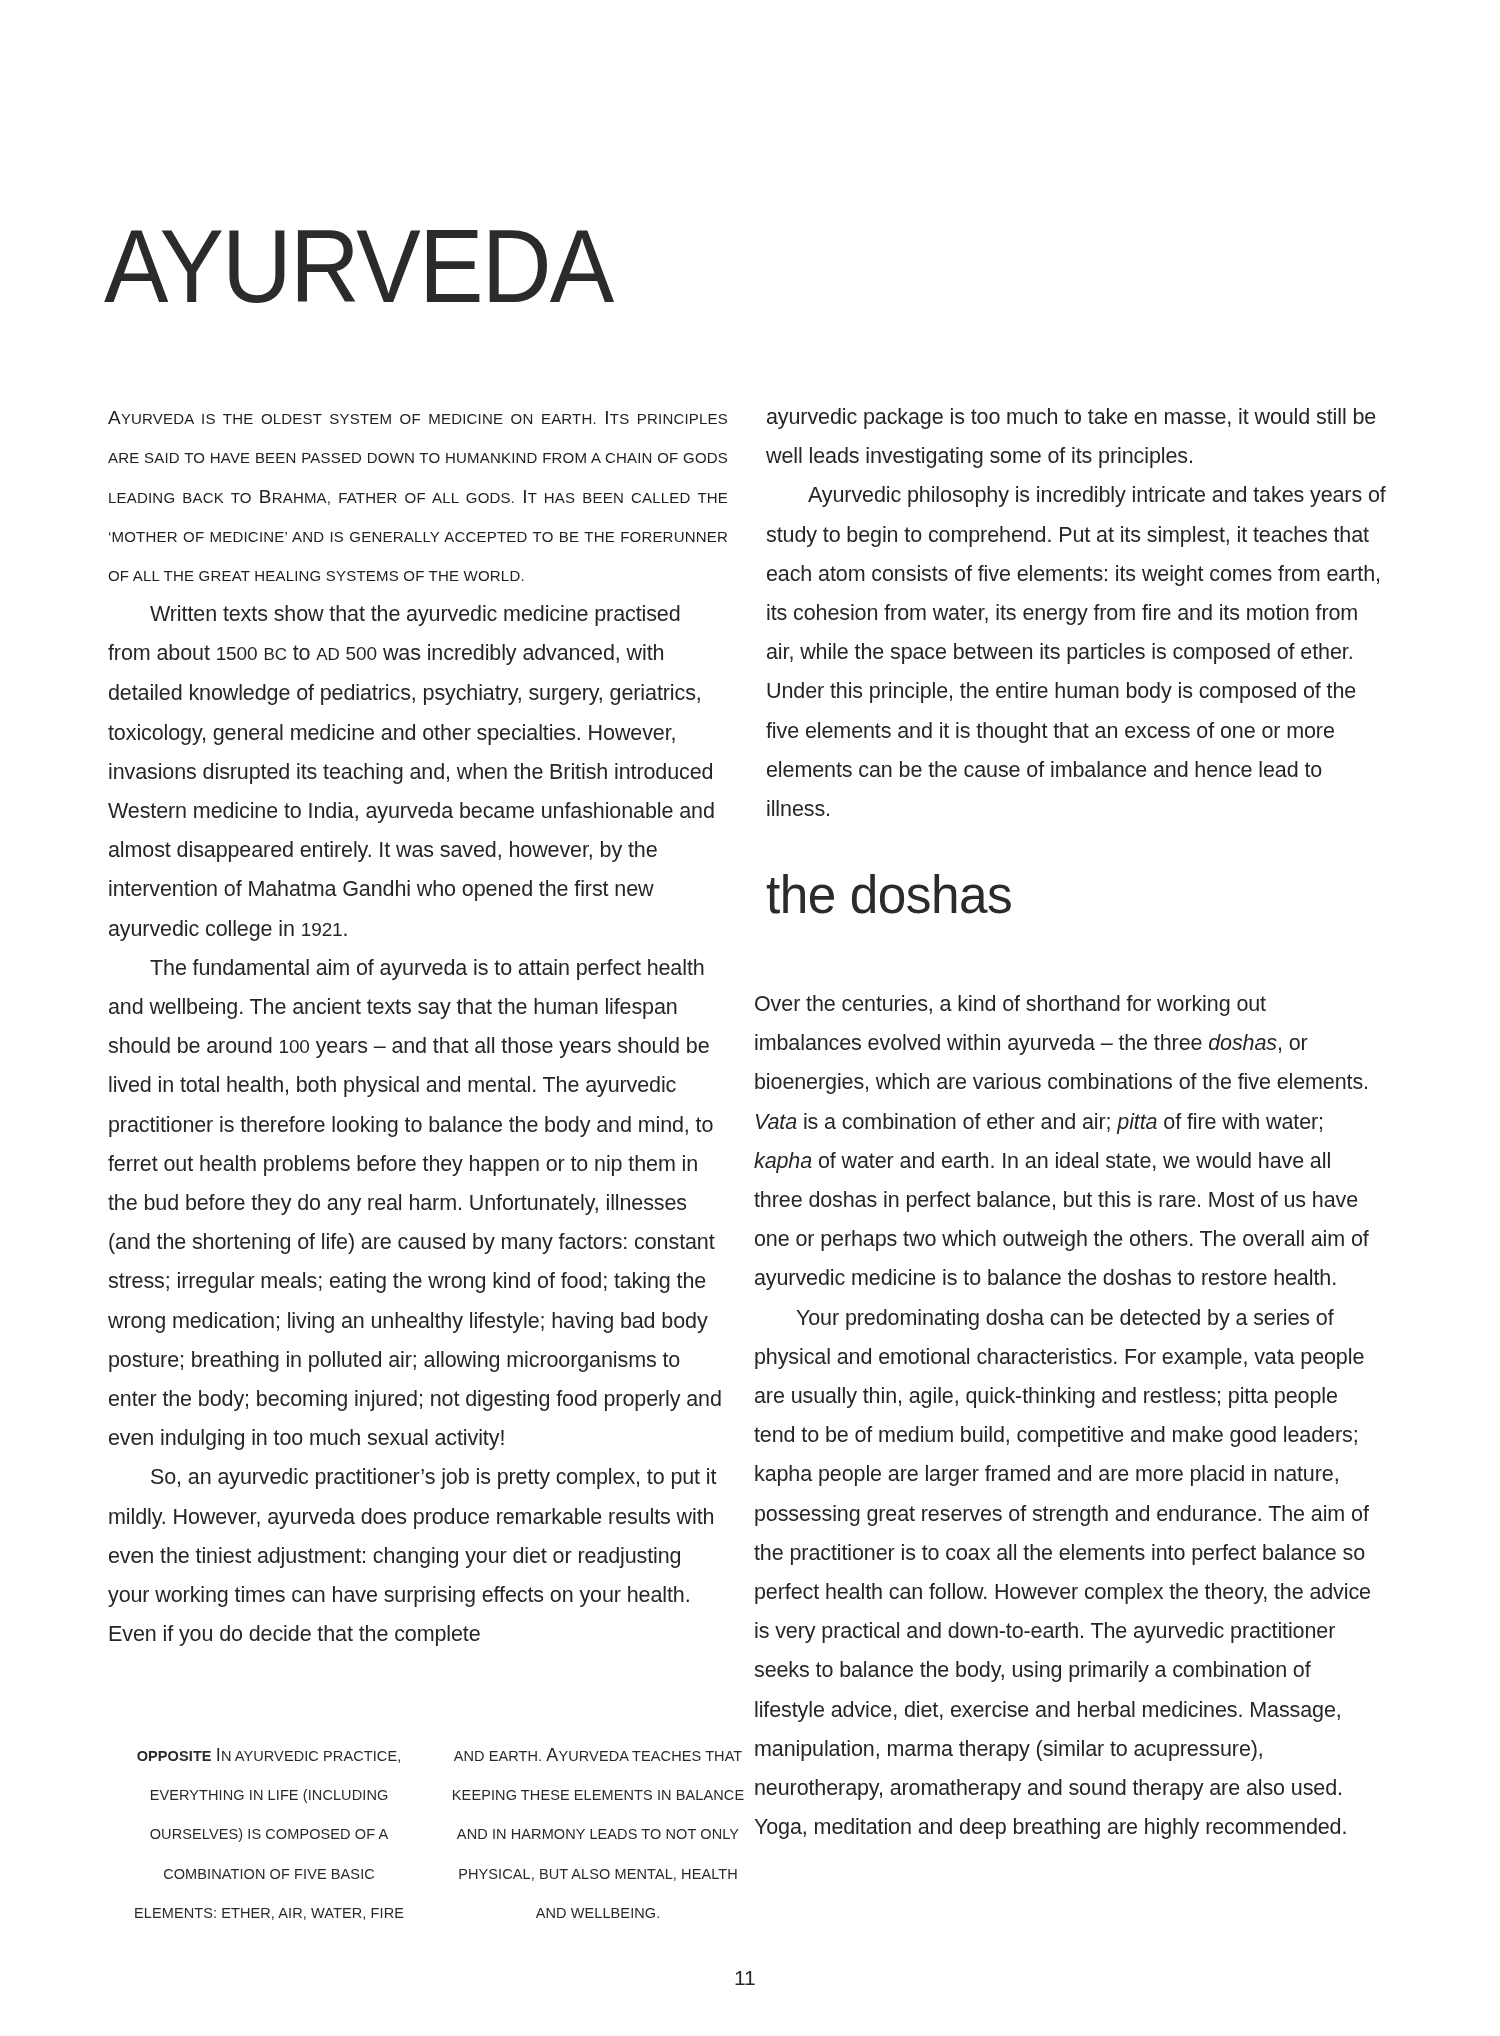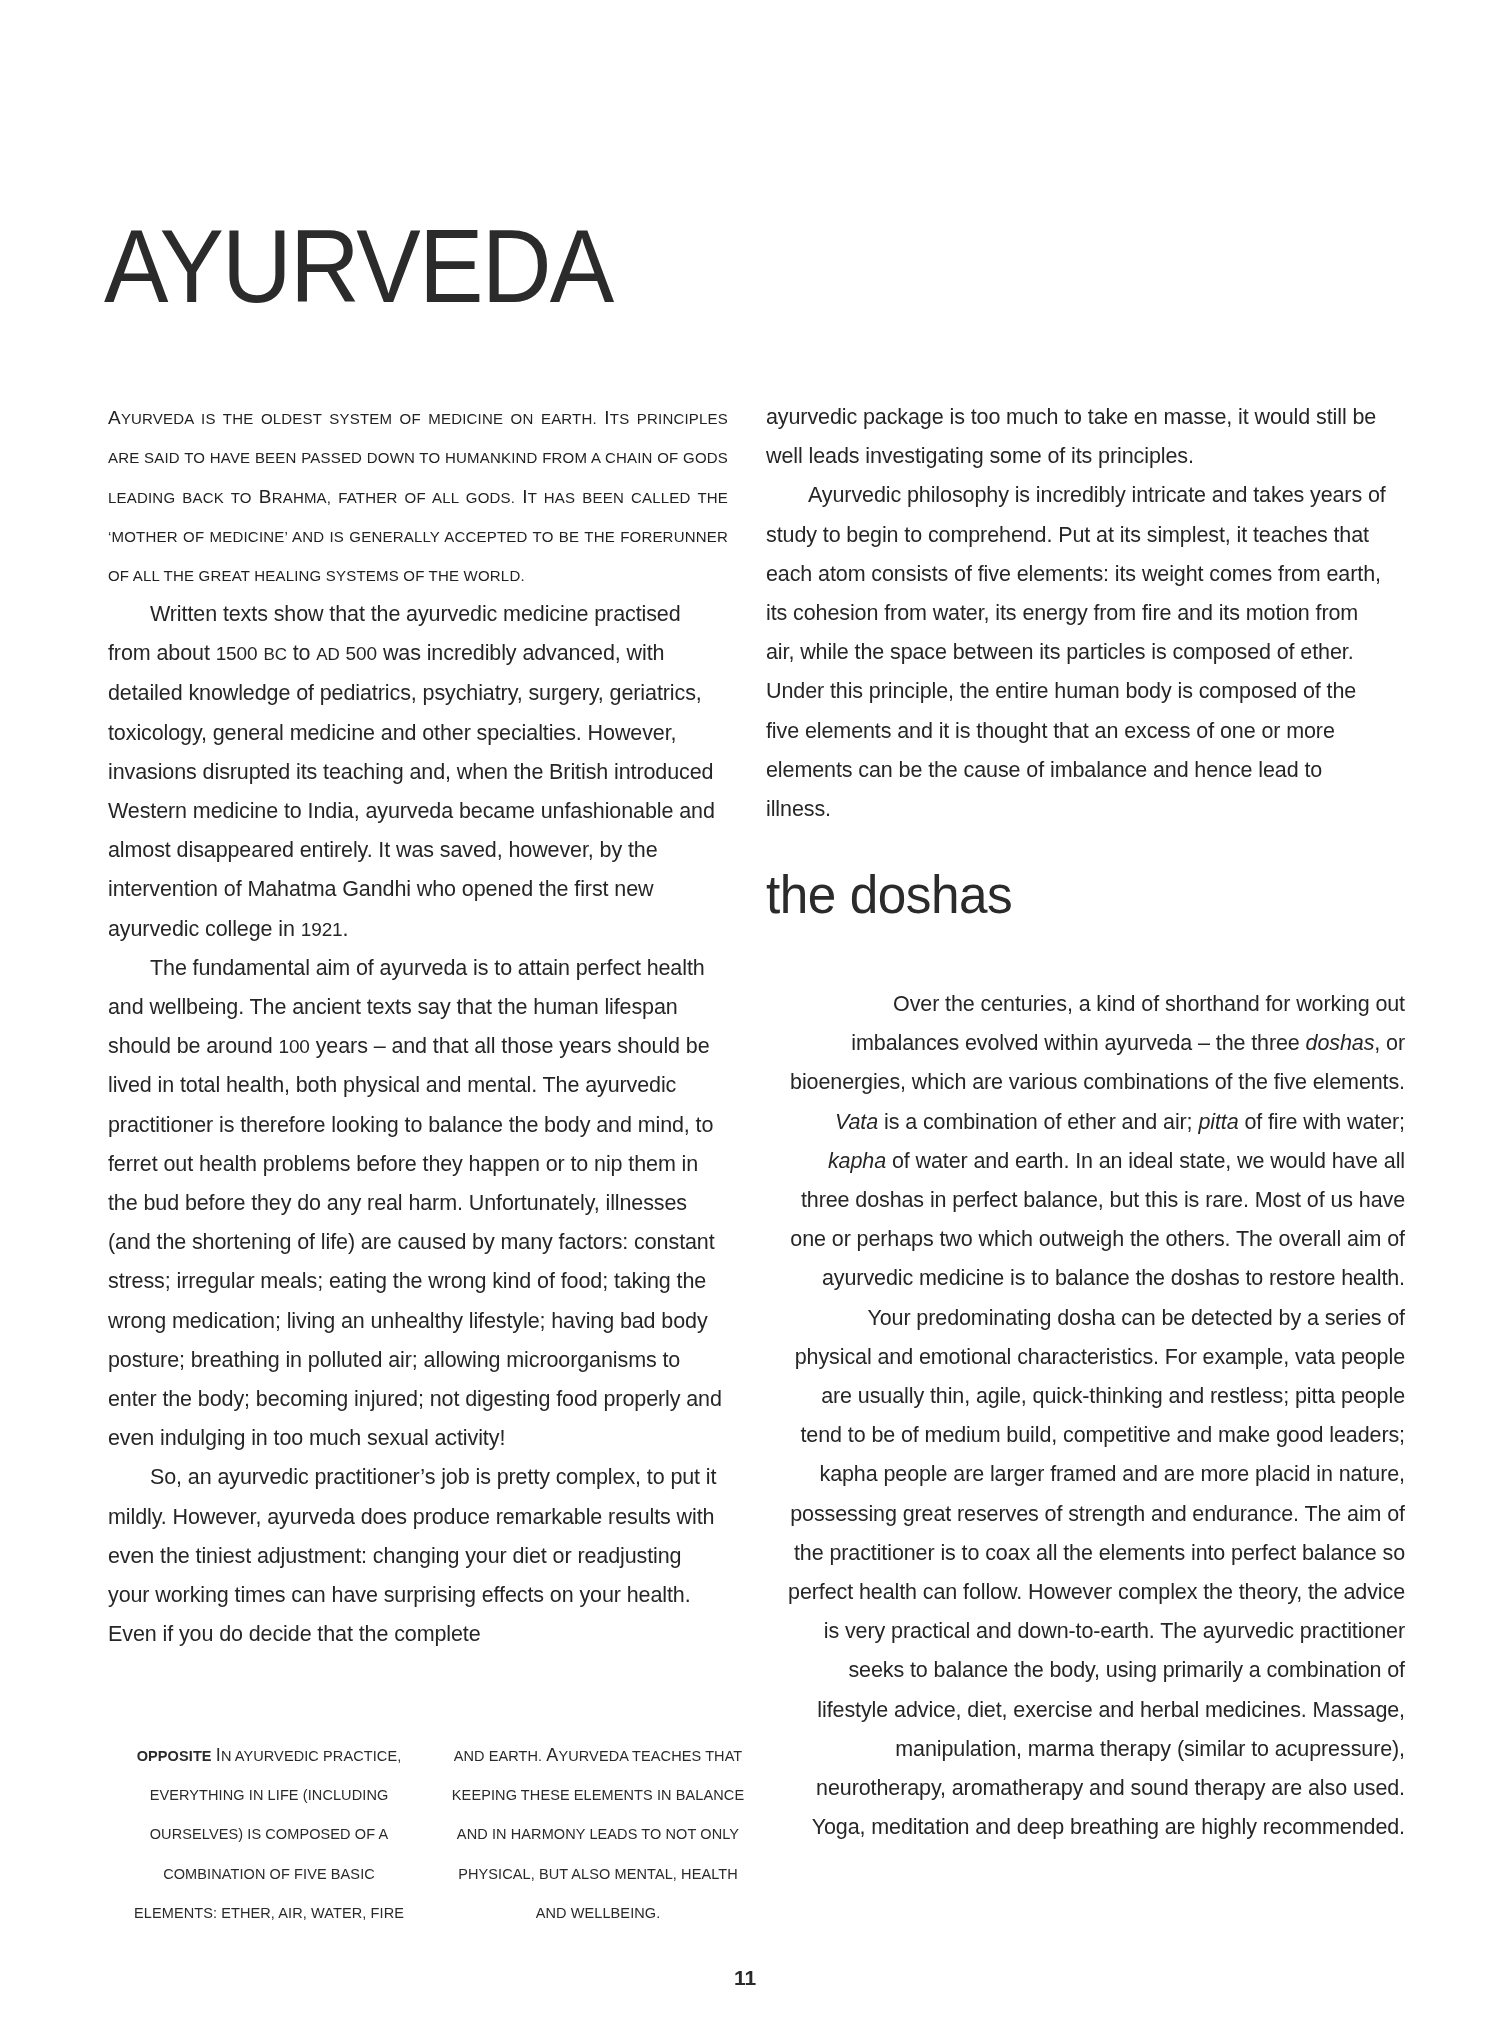--- a/index.html
+++ b/index.html
@@ -34,35 +34,35 @@
   p.body i { font-style: italic; }
   .sc { font-size: 17px; text-transform: uppercase; }
   .osnum { font-size: 19px; }
 
   .section-heading {
     margin: 0; font-weight: 300; font-size: 54px; line-height: 1;
     color: #2b2b2b; letter-spacing: -0.5px;
     position: absolute; left: 766px; top: 867px;
     transform: scaleX(0.95); transform-origin: left top;
   }
-  .col-right-2 { left: 780px; top: 967px; width: 625px; text-align: right; }
+  .col-right-2 { left: 754px; top: 967px; width: 625px; }
 
   .caption {
     position: absolute; top: 1720px;
     font-size: 14.5px; line-height: 39.2px; text-transform: uppercase;
     color: #2a2a2a; letter-spacing: 0.1px; margin: 16px; text-align: center;
   }
   .caption-left { left: 108px; width: 290px; }
   .caption-right { left: 432px; width: 300px; }
   .caption .lead { font-weight: bold; }
   .caption .cap { font-size: 18px; }
 
   .page-number {
     position: absolute; left: 734px; top: 1966px;
-    font-size: 21px; font-weight: bold; color: #2a2a2a;
+    font-size: 21px; font-weight: normal; color: #2a2a2a;
   }
 </style>
 </head>
 <body>
 
 <div class="page">
 
   <h1 class="title">AYURVEDA</h1>
 
   <div class="col col-left">

